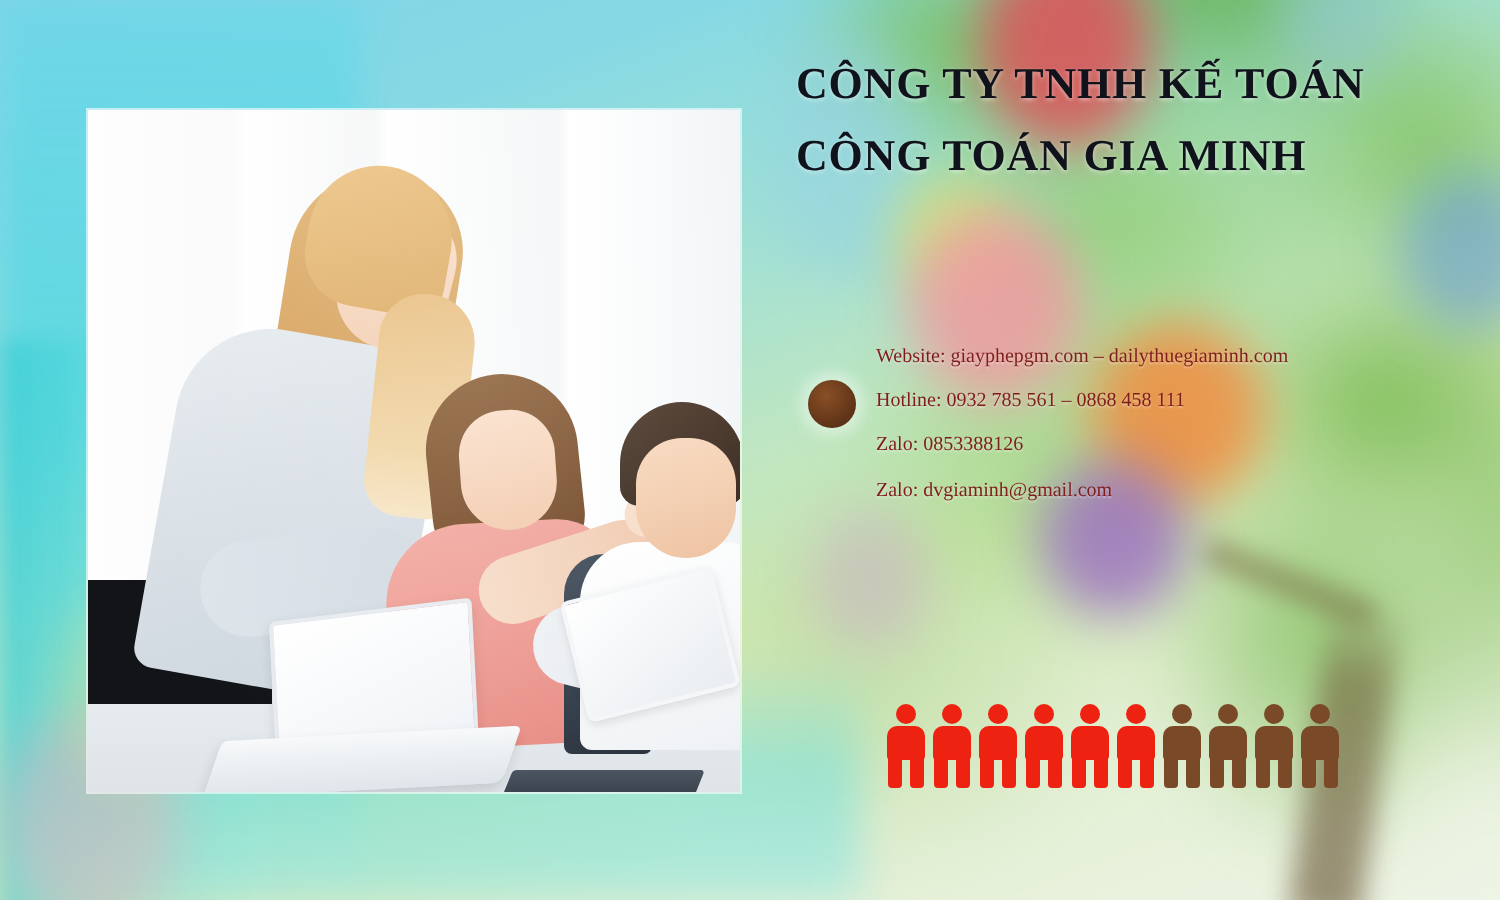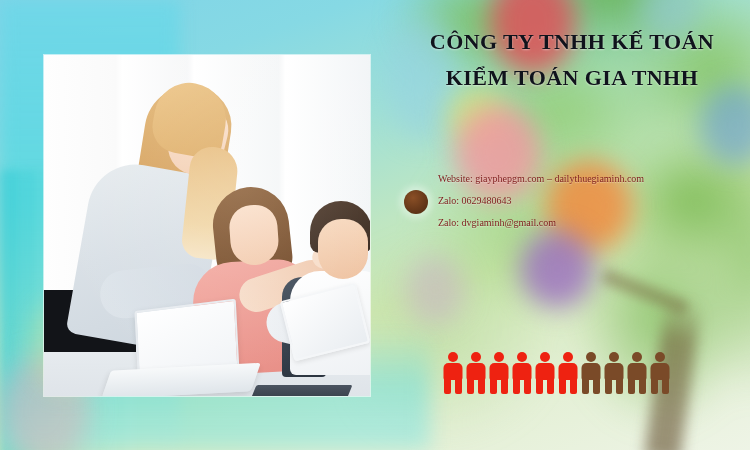--- a/index.html
+++ b/index.html
@@ -235,21 +235,21 @@
   }
   .photo-glow {
     position:absolute; inset:0;
     background:radial-gradient(ellipse at 60% 35%, rgba(255,255,255,.18), rgba(255,255,255,0) 70%);
     pointer-events:none;
   }
 
   
   .title {
     position:absolute; left:398px; top:24px; width:348px;
-    text-align:center;
+    text-align:left;
     color:#10131c;
     font-weight:bold;
     font-size:22px;
     line-height:36px;
     letter-spacing:.4px;
     text-shadow:0 1px 2px rgba(255,255,255,.45);
   }
   .title-line2 { }
 
   .bullet-dot {
@@ -347,28 +347,29 @@
     <div class="tablet"></div>
     <div class="lap-screen"></div>
     <div class="lap-base"></div>
     <div class="keyboard"></div>
 
     <div class="photo-glow"></div>
   </div>
 
   <div class="title">
     <div>CÔNG TY TNHH KẾ TOÁN</div>
-    <div class="title-line2">KIỂM TOÁN GIA TNHH</div>
+    <div class="title-line2">CÔNG TOÁN GIA MINH</div>
   </div>
 
   <div class="bullet-dot"></div>
 
   <div class="contact">
     <div>Website: giayphepgm.com – dailythuegiaminh.com</div>
-    <div>Zalo: 0629480643</div>
+    <div>Hotline: 0932 785 561 – 0868 458 111</div>
+    <div>Zalo: 0853388126</div>
     <div>Zalo: dvgiaminh@gmail.com</div>
   </div>
 
   <div class="people-row" id="people-row">
       <div class="person" style="color: rgb(238, 34, 17);">
         <span class="head"></span>
         <span class="torso"></span>
         <span class="leg-l"></span>
         <span class="leg-r"></span>
       </div>

